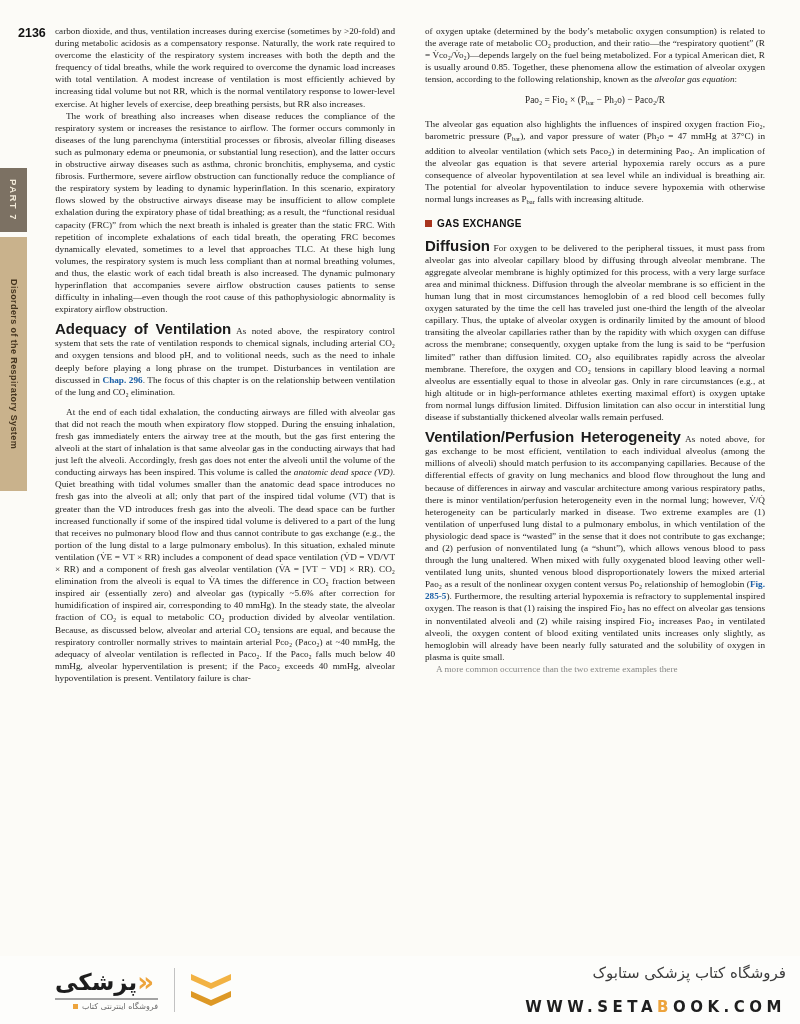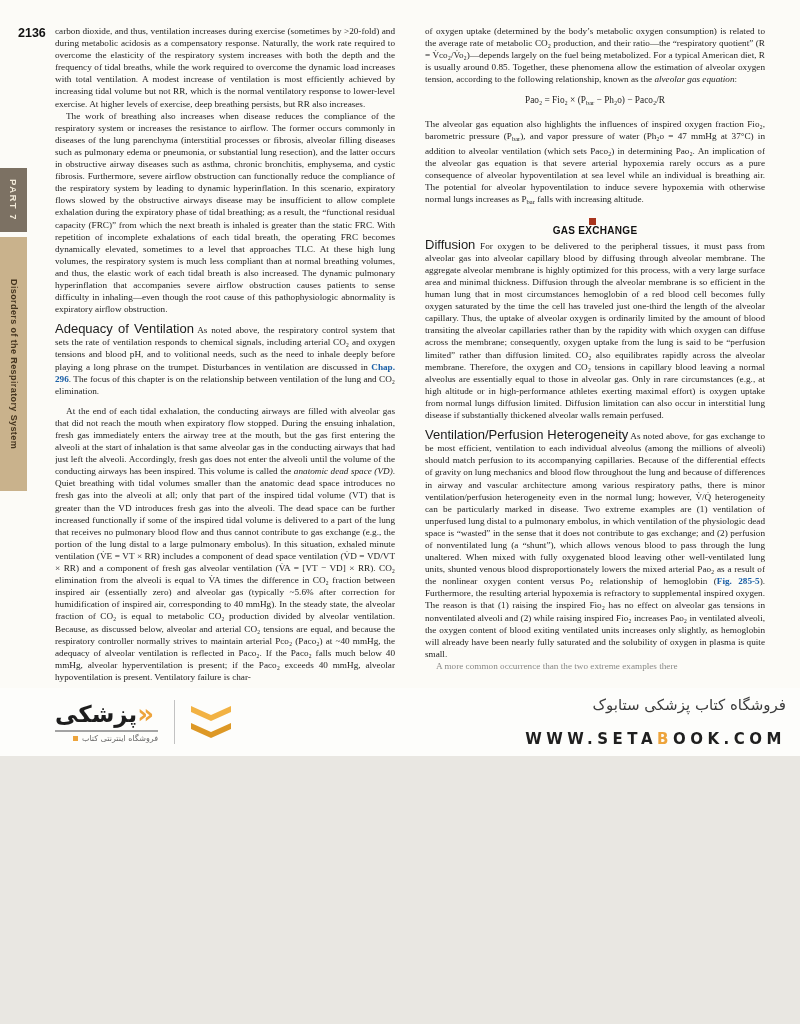--- a/index.html
+++ b/index.html
@@ -1,18 +1,18 @@
 <!DOCTYPE html>
 <html lang="en"><head>
 <meta charset="utf-8">
 <style>
   * { margin:0; padding:0; box-sizing:border-box; }
   html,body { width:800px; background:#e9e7e2; }
   .page {
-    position:relative; width:800px; height:756px;
+    position:relative; width:800px; height:1024px;
     background:#fcfbf7; overflow:hidden;
     font-family:"Liberation Serif", serif; color:#1c1c1c;
   }
   .page-number {
     position:absolute; top:26px; left:18px;
     font:700 12.5px "Liberation Sans", sans-serif; color:#111;
   }
   
   .sidebar { position:absolute; left:0; top:168px; width:27px; display:flex; flex-direction:column; }
   .part-tab {
@@ -28,29 +28,29 @@
   }
   
   .content {
     position:absolute; top:25px; left:55px; width:710px; height:934px;
     display:flex; gap:30px; overflow:hidden;
   }
   .col { width:346px; font-size:9.2px; line-height:12.1px; text-align:justify; }
   .col p { margin:0; }
   p.indent { text-indent:11px; }
   p.gap { margin-top:8px; }
-  .seg-b { font-weight:400; font-family:"Liberation Sans", sans-serif; font-size:13px; }
+  .seg-b { font-weight:700; font-family:"Liberation Sans", sans-serif; font-size:15px; }
   .seg-i { font-style:italic; }
   .seg-link { color:#1b5fa6; font-weight:700; cursor:pointer; }
   .seg-sub { font-size:6.5px; vertical-align:-1.5px; }
   .seg-orange { color:#eda43c; }
   .equation { text-align:center; margin:9px 0 9px 0; font-size:9.3px; }
   .section-heading {
     font:700 10px "Liberation Sans", sans-serif; color:#111;
-    letter-spacing:0.3px; margin:10px 0 3px 0; display:flex; align-items:center;flex-direction:column;
+    letter-spacing:0.3px; margin:10px 0 11px 0; display:flex; align-items:center;
   }
   .sq { display:inline-block; width:7px; height:7px; background:#a8351e; margin-right:5px; }
   .fade-text { opacity:0.55; }
   .bottom-fade {
     position:absolute; left:0; right:0; top:898px; height:60px; pointer-events:none;
     background:linear-gradient(to bottom, rgba(252,251,247,0) 0%, rgba(252,251,247,0.85) 65%, #fcfbf7 100%);
   }
   
   .footer {
     position:absolute; left:0; right:0; bottom:0; height:68px;

